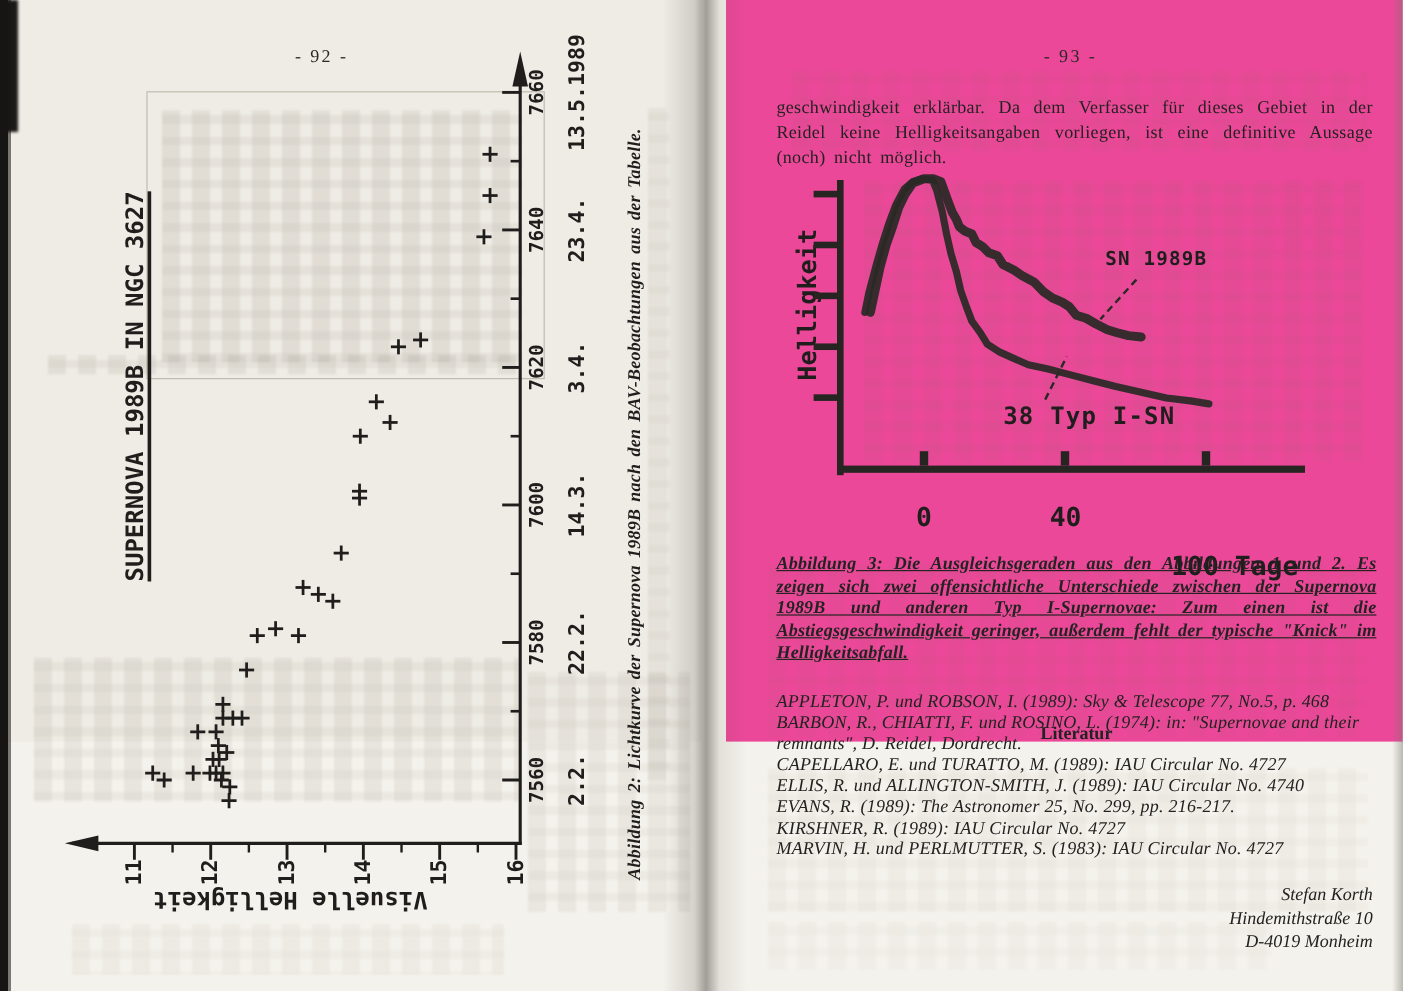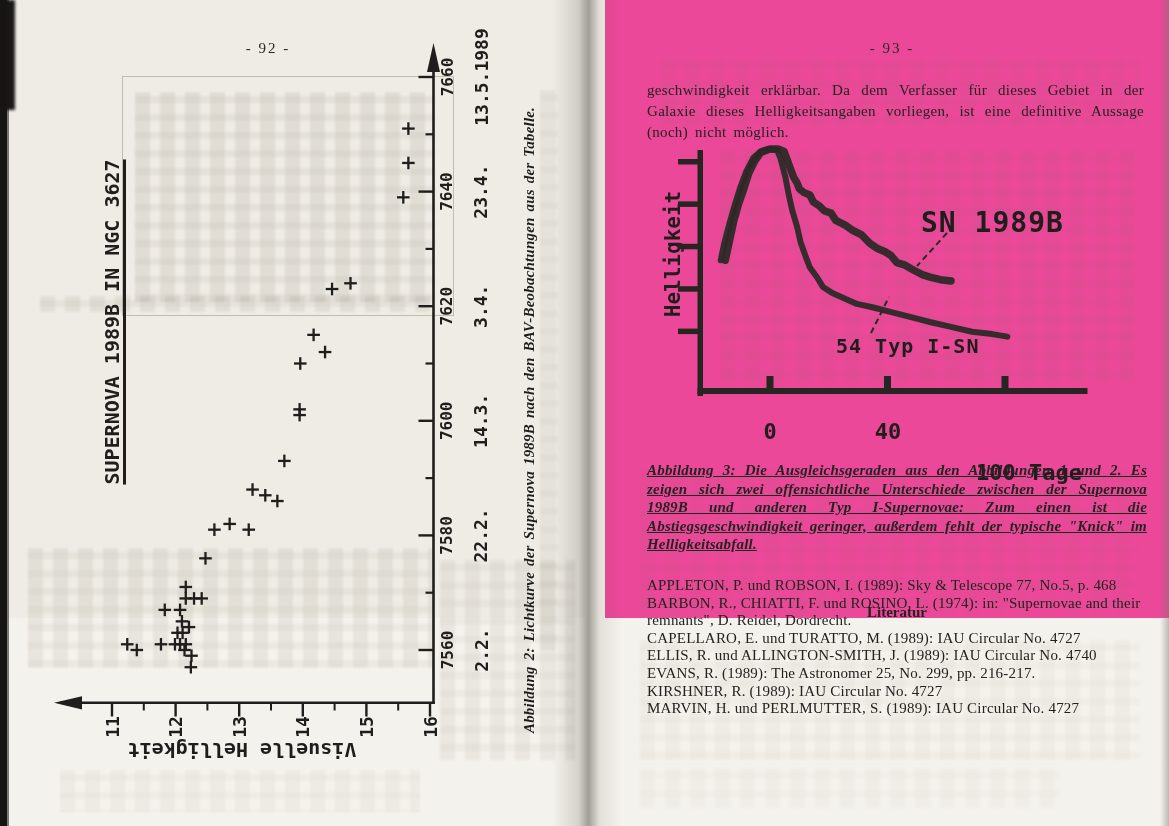--- a/index.html
+++ b/index.html
@@ -9,21 +9,21 @@
   #page-left{left:0;width:585px;background:#efece5;}
   #page-right{left:605px;width:584px;background:#ec4899;}
   .abs{position:absolute;}
   
   .pageno{font-size:15px;letter-spacing:2px;color:#2a2927;}
   .body-text{font-size:15px;line-height:21px;text-align:justify;letter-spacing:.3px;
              word-spacing:3px;color:#232220;}
   .caption{font-style:italic;font-weight:bold;font-size:15px;line-height:18.5px;
            text-align:justify;letter-spacing:.2px;word-spacing:1.5px;color:#242322;text-decoration:underline;}
   .lit-head{font-size:15px;font-weight:bold;text-align:center;color:#232220;margin-top:48px;}
-  .lit{font-size:15px;line-height:17.6px;color:#232220;letter-spacing:.2px;}
+  .lit{font-size:15px;line-height:17.6px;color:#232220;letter-spacing:.2px;font-style:italic;}
   .lit > div{margin:0;}
   .sig{font-style:italic;font-size:15px;line-height:19.5px;text-align:right;color:#232220;}
   .matrix{font-family:"DejaVu Sans Mono",monospace;font-weight:bold;color:#1f1e1c;}
   .rot-ccw{transform:rotate(-90deg);}
   .rot-180{transform:rotate(180deg);}
   .center{display:flex;align-items:center;justify-content:center;}
   #chart-title{font-size:20px;letter-spacing:0px;text-decoration:underline;
                text-decoration-thickness:2.5px;text-underline-offset:4px;white-space:nowrap;}
   #caption-left{font-style:italic;font-weight:bold;font-size:15px;white-space:nowrap;
                 font-family:"Liberation Serif",serif;letter-spacing:.2px;word-spacing:2px;}
@@ -201,44 +201,49 @@
   <div id="page-right" class="page">
 
     <div class="ghost" style="left:55px;top:58px;width:480px;height:70px;opacity:.16;"></div>
     <div class="ghost" style="left:115px;top:150px;width:415px;height:235px;opacity:.22;"></div>
     <div class="ghost" style="left:35px;top:470px;width:500px;height:145px;opacity:.16;"></div>
     <div class="ghost" style="left:35px;top:640px;width:500px;height:120px;opacity:.16;"></div>
     <div class="ghost" style="left:35px;top:768px;width:420px;height:40px;opacity:.12;"></div>
 
     <div class="abs pageno" style="left:252px;top:40px;width:70px;text-align:center;">- 93 -</div>
 
-    <div class="abs body-text" style="left:42px;top:80px;width:497px;">geschwindigkeit erklärbar. Da dem Verfasser für dieses Gebiet in der Galaxie dieses Helligkeitsangaben vorliegen, ist eine definitive Aussage (noch) nicht möglich.</div>
+    <div class="abs body-text" style="left:42px;top:80px;width:497px;">geschwindigkeit erklärbar. Da dem Verfasser für dieses Gebiet in der Reidel keine Helligkeitsangaben vorliegen, ist eine definitive Aussage (noch) nicht möglich.</div>
 
     <div class="abs matrix rot-ccw center" style="left:-7px;top:241px;width:150px;height:26px;font-size:21px;">Helligkeit</div>
 
-    <div class="abs matrix" style="left:316px;top:206px;font-size:28px;letter-spacing:1px;">SN 1989B</div>
-    <div class="abs matrix" style="left:231px;top:334px;font-size:20px;letter-spacing:1px;">54 Typ I-SN</div>
+    <div class="abs matrix" style="left:316px;top:206px;font-size:16px;letter-spacing:1px;">SN 1989B</div>
+    <div class="abs matrix" style="left:231px;top:334px;font-size:20px;letter-spacing:1px;">38 Typ I-SN</div>
 
     <div class="abs matrix" style="left:145px;top:419px;width:40px;text-align:center;font-size:22px;">0</div>
     <div class="abs matrix" style="left:260px;top:419px;width:46px;text-align:center;font-size:22px;">40</div>
     <div class="abs matrix" style="left:371px;top:419px;width:150px;font-size:22px;margin-top:41px;">100 Tage</div>
 
     <div class="abs caption" style="left:42px;top:461px;width:500px;">Abbildung 3: Die Ausgleichsgeraden aus den Abbildungen 1 und 2. Es zeigen sich zwei offensichtliche Unterschiede zwischen der Supernova 1989B und anderen Typ I-Supernovae: Zum einen ist die Abstiegsgeschwindigkeit geringer, außerdem fehlt der typische "Knick" im Helligkeitsabfall.</div>
 
     <div class="abs lit-head" style="left:42px;top:556px;width:500px;">Literatur</div>
     <div class="abs lit" style="left:42px;top:577px;width:500px;">
       <div>APPLETON, P. und ROBSON, I. (1989):  Sky &amp; Telescope 77, No.5, p. 468</div>
       <div>BARBON, R., CHIATTI, F. und ROSINO, L. (1974): in: "Supernovae and their remnants", D. Reidel, Dordrecht.</div>
       <div>CAPELLARO, E. und TURATTO, M. (1989): IAU Circular No. 4727</div>
       <div>ELLIS, R. und ALLINGTON-SMITH, J. (1989): IAU Circular No. 4740</div>
       <div>EVANS, R. (1989): The Astronomer 25, No. 299, pp. 216-217.</div>
       <div>KIRSHNER, R. (1989): IAU Circular No. 4727</div>
-      <div>MARVIN, H. und PERLMUTTER, S. (1989): IAU Circular No. 4727</div>
+      <div>MARVIN, H. und PERLMUTTER, S. (1983): IAU Circular No. 4727</div>
     </div>
 
+    <div class="abs sig" style="left:305px;top:737px;width:234px;">
+      <div>Stefan Korth</div>
+      <div>Hindemithstraße 10</div>
+      <div>D-4019 Monheim</div>
+    </div>
 
     <svg id="chart-right" width="584" height="826" viewBox="0 0 584 826">
         <g fill="#262522">
           <rect x="92.5" y="150" width="5.5" height="246"></rect>
           <rect x="92.5" y="388" width="390" height="6"></rect>
           <rect x="73" y="159" width="20" height="5.5"></rect>
           <rect x="73" y="201.4" width="20" height="5.5"></rect>
           <rect x="73" y="243.8" width="20" height="5.5"></rect>
           <rect x="73" y="286.2" width="20" height="5.5"></rect>
           <rect x="73" y="328.6" width="20" height="5.5"></rect>

